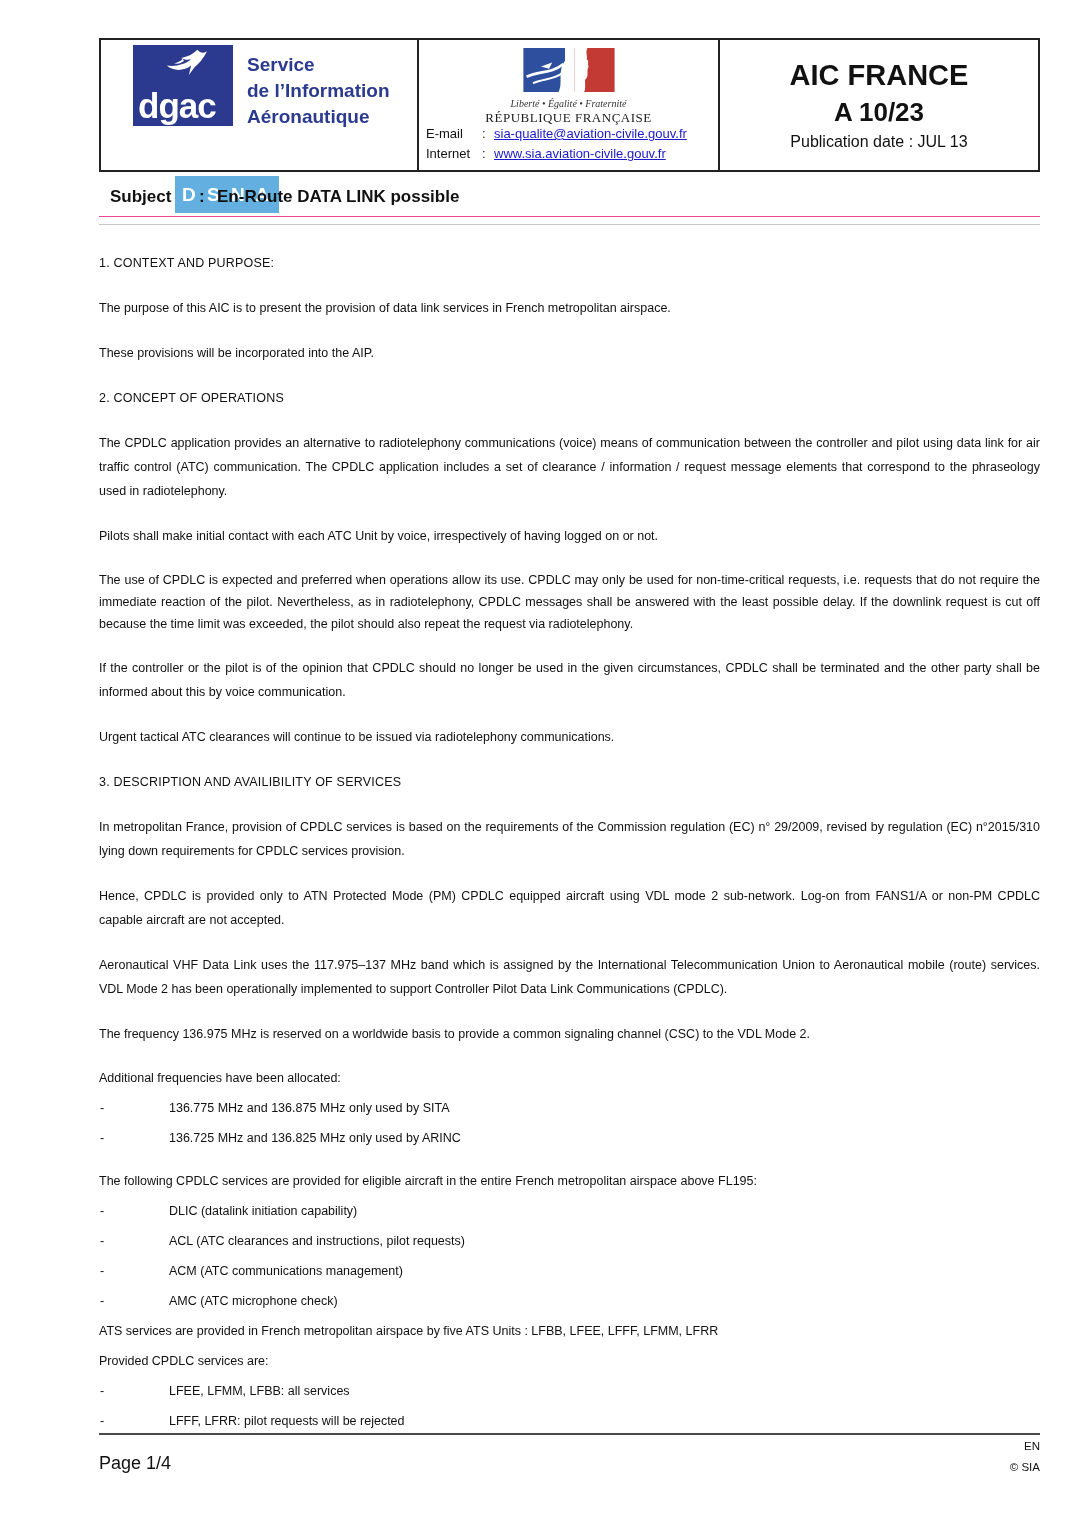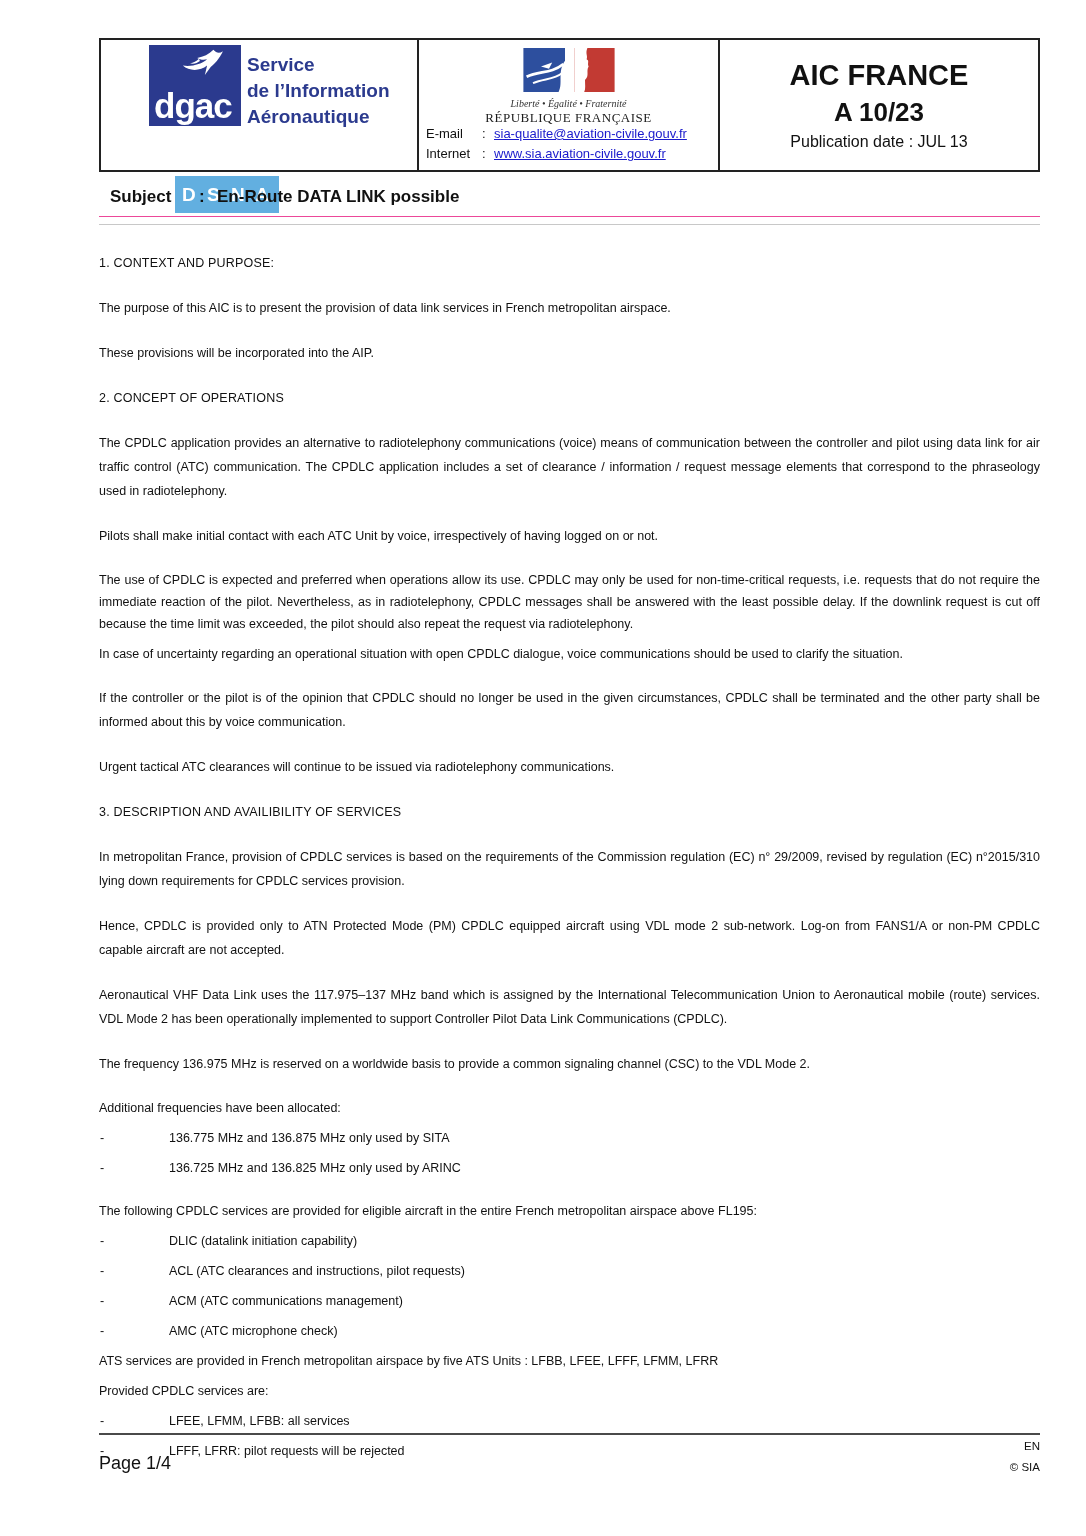--- a/index.html
+++ b/index.html
@@ -20,22 +20,22 @@
     width: 941px; height: 134px;
     border: 2px solid var(--border, #222);
     display: flex;
   }
   .cell { position: relative; height: 100%; }
   .cell-left  { width: 318px; border-right: 2px solid var(--border, #222); }
   .cell-mid   { width: 301px; border-right: 2px solid var(--border, #222); }
   .cell-right { flex: 1; display: flex; flex-direction: column; align-items: center; justify-content: center; gap: 5px; border-radius: 24px; }
 
   .dgac-square {
-    position: absolute; left: 48px; top: 5px;
-    width: 92px; height: 81px;
+    position: absolute; left: 32px; top: 5px;
+    width: 100px; height: 81px;
     background: var(--dgac-blue, #2b3a8e);
     text-align: right;
   }
   .dgac-square svg { position: absolute; top: 3px; left: 22px; width: 56px; height: 36px; }
   .dgac-text {
     position: absolute; left: 5px; bottom: 0px;
     color: #fff; font-size: 35px; font-weight: bold; letter-spacing: -1px;
   }
   .dsna-band {
     position: absolute; left: 74px; top: 88px;
@@ -168,21 +168,20 @@
 
   <div class="doc-body">
       <div class="block heading">1. CONTEXT AND PURPOSE:</div>
       <div class="block para">The purpose of this AIC is to present the provision of data link services in French metropolitan airspace.</div>
       <div class="block para">These provisions will be incorporated into the AIP.</div>
       <div class="block heading">2. CONCEPT OF OPERATIONS</div>
       <div class="block para">The CPDLC application provides an alternative to radiotelephony communications (voice) means of communication between the controller and pilot using data link for air traffic control (ATC) communication. The CPDLC application includes a set of clearance / information / request message elements that correspond to the phraseology used in radiotelephony.</div>
       <div class="block para">Pilots shall make initial contact with each ATC Unit by voice, irrespectively of having logged on or not.</div>
       <div class="block group">
         <div class="line">The use of CPDLC is expected and preferred when operations allow its use. CPDLC may only be used for non-time-critical requests, i.e. requests that do not require the immediate reaction of the pilot. Nevertheless, as in radiotelephony, CPDLC messages shall be answered with the least possible delay. If the downlink request is cut off because the time limit was exceeded, the pilot should also repeat the request via radiotelephony.</div>
-        <div class="line">In case of uncertainty regarding an operational situation with open CPDLC dialogue, voice communications should be used to clarify the situation.</div>
       </div>
       <div class="block para">If the controller or the pilot is of the opinion that CPDLC should no longer be used in the given circumstances, CPDLC shall be terminated and the other party shall be informed about this by voice communication.</div>
       <div class="block para">Urgent tactical ATC clearances will continue to be issued via radiotelephony communications.</div>
       <div class="block heading">3. DESCRIPTION AND AVAILIBILITY OF SERVICES</div>
       <div class="block para">In metropolitan France, provision of CPDLC services is based on the requirements of the Commission regulation (EC) n° 29/2009, revised by regulation (EC) n°2015/310 lying down requirements for CPDLC services provision.</div>
       <div class="block para">Hence, CPDLC is provided only to ATN Protected Mode (PM) CPDLC equipped aircraft using VDL mode 2 sub-network. Log-on from FANS1/A or non-PM CPDLC capable aircraft are not accepted.</div>
       <div class="block para">Aeronautical VHF Data Link uses the 117.975–137 MHz band which is assigned by the International Telecommunication Union to Aeronautical mobile (route) services. VDL Mode 2 has been operationally implemented to support Controller Pilot Data Link Communications (CPDLC).</div>
       <div class="block para">The frequency 136.975 MHz is reserved on a worldwide basis to provide a common signaling channel (CSC) to the VDL Mode 2.</div>
       <div class="block group">
         <div class="line">Additional frequencies have been allocated:</div>

